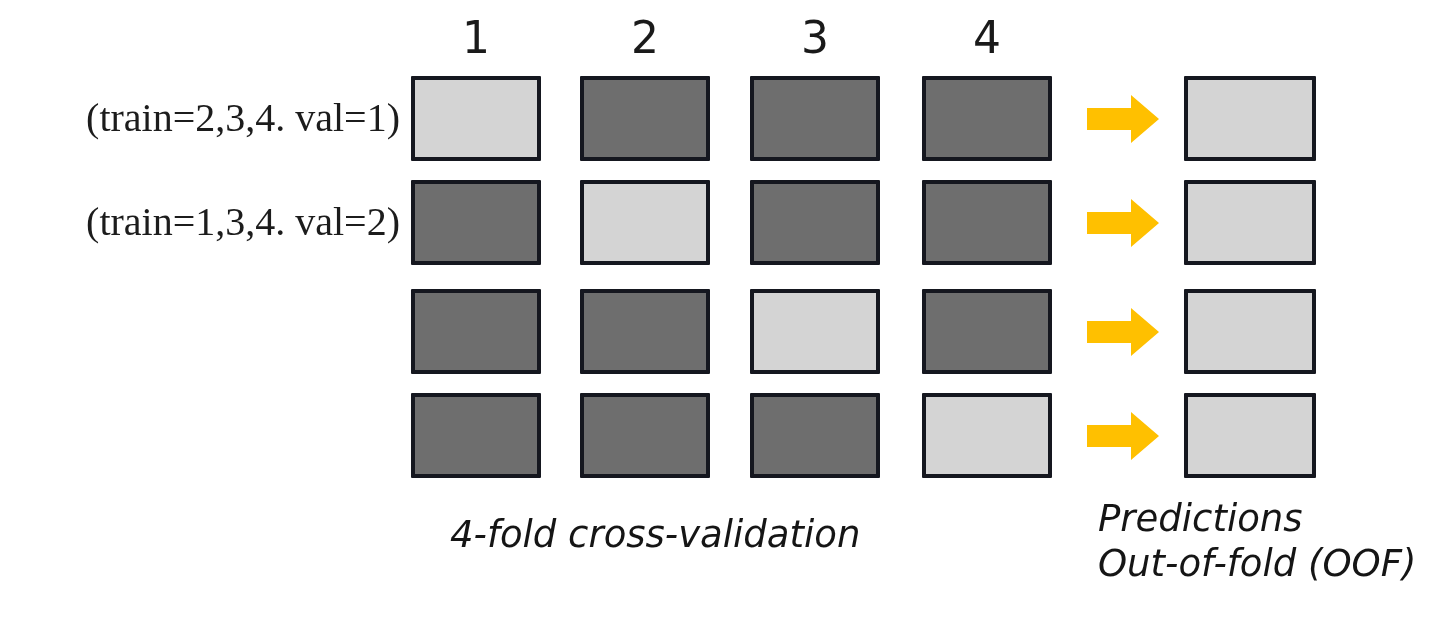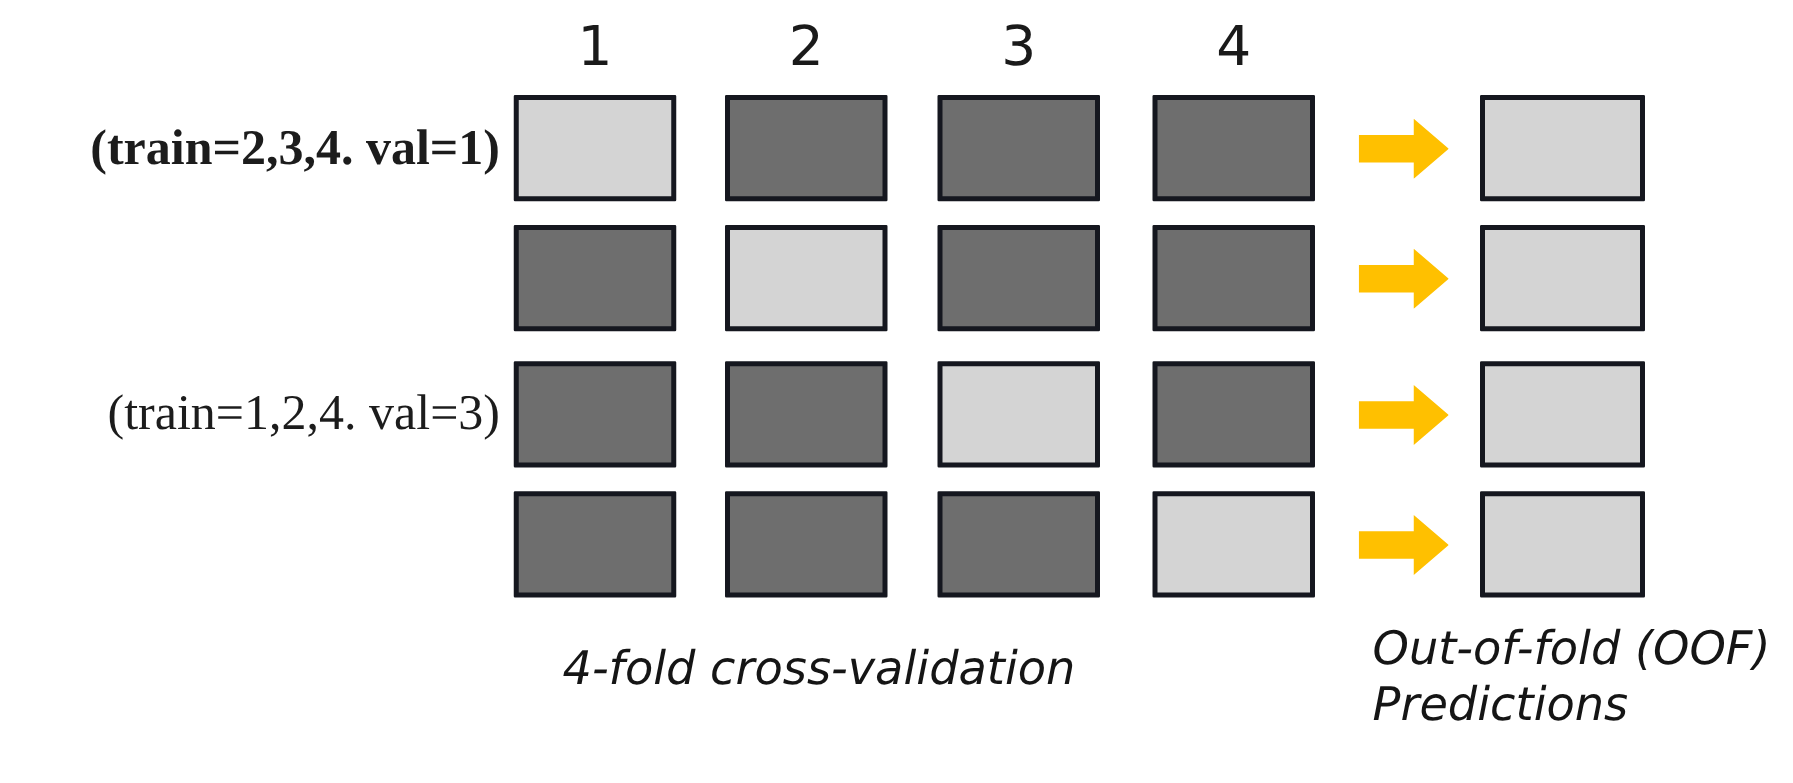--- a/index.html
+++ b/index.html
@@ -95,48 +95,48 @@
 </head>
 <body>
 
 <div id="canvas">
 
   <div class="col-header" style="left:411px;">1</div>
   <div class="col-header" style="left:580px;">2</div>
   <div class="col-header" style="left:750px;">3</div>
   <div class="col-header" style="left:922px;">4</div>
 
-  <div class="row-label" style="top:96px;font-weight:bold;">(train=2,3,4. val=1)</div>
+  <div class="row-label" style="top:96px;">(train=2,3,4. val=1)</div>
 
   <div class="fold-box val" style="left:411px; top:76px;"></div>
   <div class="fold-box train" style="left:580px; top:76px;"></div>
   <div class="fold-box train" style="left:750px; top:76px;"></div>
   <div class="fold-box train" style="left:922px; top:76px;"></div>
 
   <div class="arrow" style="left:1087px; top:95px;">
     <svg viewBox="0 0 72 48" xmlns="http://www.w3.org/2000/svg" aria-hidden="true">
       <polygon points="0,13 44,13 44,0 72,24 44,48 44,35 0,35" fill="#ffc000"></polygon>
     </svg>
   </div>
   <div class="oof-box" style="left:1184px; top:76px;"></div>
 
+  <div class="row-label" style="top:200px;">(train=1,3,4. val=2)</div>
 
   <div class="fold-box train" style="left:411px; top:180px;"></div>
   <div class="fold-box val" style="left:580px; top:180px;"></div>
   <div class="fold-box train" style="left:750px; top:180px;"></div>
   <div class="fold-box train" style="left:922px; top:180px;"></div>
 
   <div class="arrow" style="left:1087px; top:199px;">
     <svg viewBox="0 0 72 48" xmlns="http://www.w3.org/2000/svg" aria-hidden="true">
       <polygon points="0,13 44,13 44,0 72,24 44,48 44,35 0,35" fill="#ffc000"></polygon>
     </svg>
   </div>
   <div class="oof-box" style="left:1184px; top:180px;"></div>
 
-  <div class="row-label" style="top:308px;">(train=1,2,4. val=3)</div>
 
   <div class="fold-box train" style="left:411px; top:289px;"></div>
   <div class="fold-box train" style="left:580px; top:289px;"></div>
   <div class="fold-box val" style="left:750px; top:289px;"></div>
   <div class="fold-box train" style="left:922px; top:289px;"></div>
 
   <div class="arrow" style="left:1087px; top:308px;">
     <svg viewBox="0 0 72 48" xmlns="http://www.w3.org/2000/svg" aria-hidden="true">
       <polygon points="0,13 44,13 44,0 72,24 44,48 44,35 0,35" fill="#ffc000"></polygon>
     </svg>
@@ -152,17 +152,17 @@
   <div class="arrow" style="left:1087px; top:412px;">
     <svg viewBox="0 0 72 48" xmlns="http://www.w3.org/2000/svg" aria-hidden="true">
       <polygon points="0,13 44,13 44,0 72,24 44,48 44,35 0,35" fill="#ffc000"></polygon>
     </svg>
   </div>
   <div class="oof-box" style="left:1184px; top:393px;"></div>
 
   <div class="caption" id="caption-cv">4-fold cross-validation</div>
 
   <div class="caption" id="caption-oof">
+    <div>Predictions</div>
     <div>Out-of-fold (OOF)</div>
-    <div>Predictions</div>
   </div>
 
 </div>
 
 </body></html>

